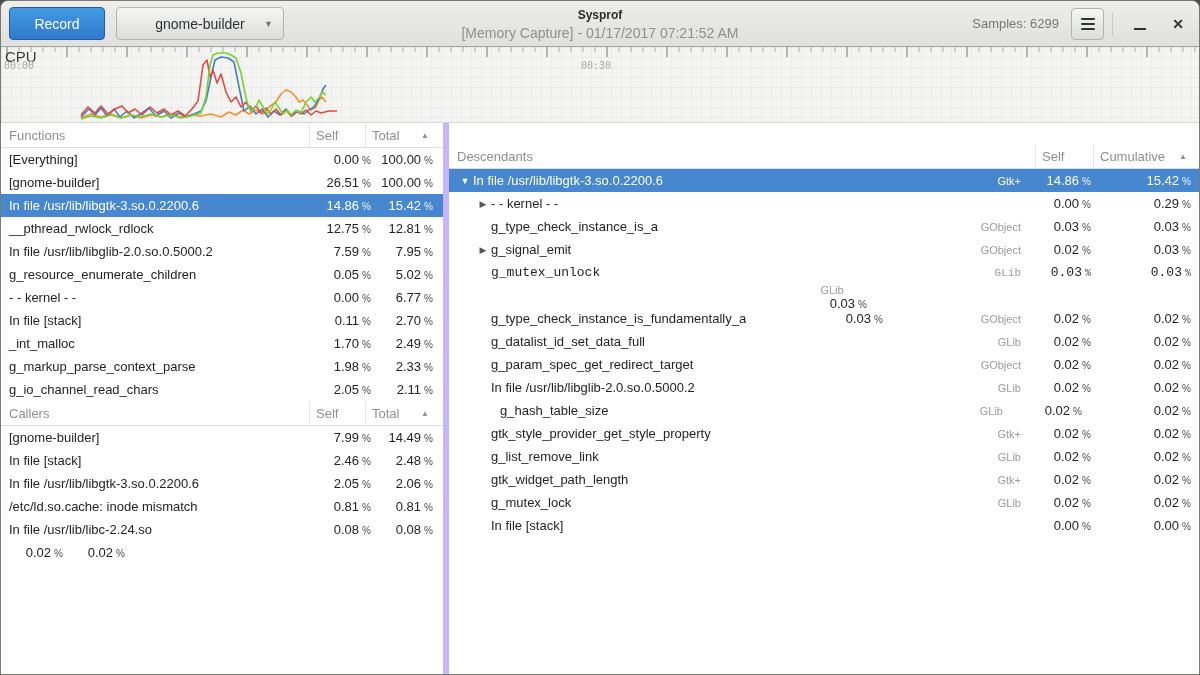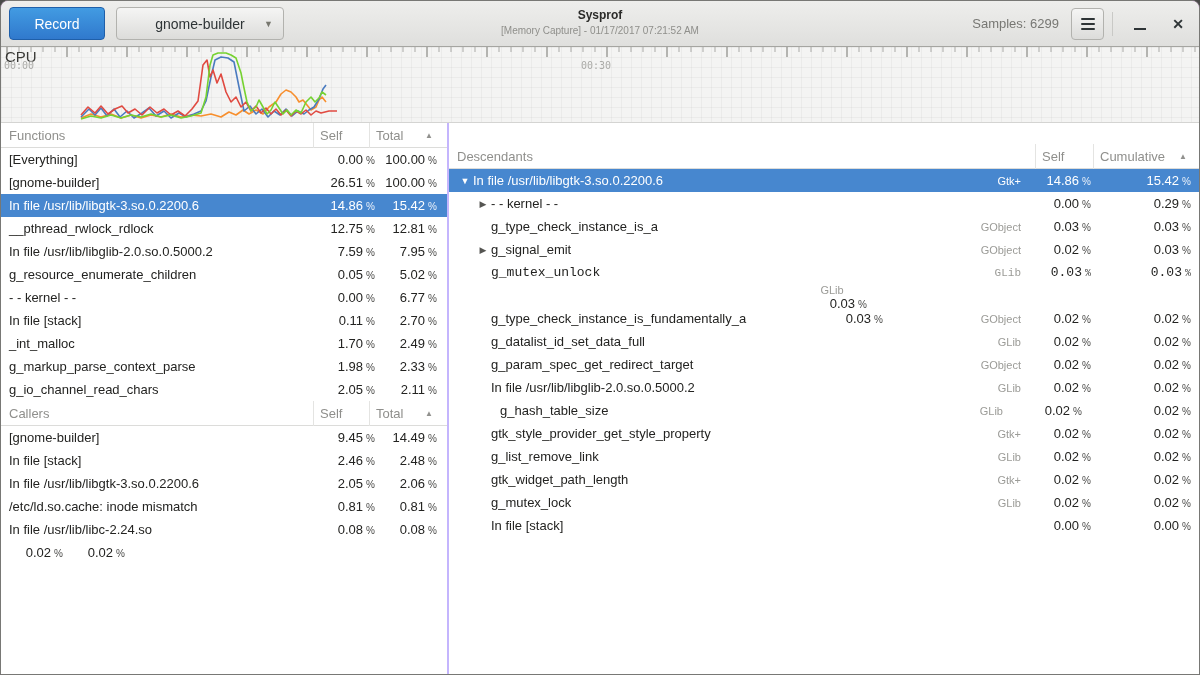--- a/index.html
+++ b/index.html
@@ -26,21 +26,21 @@
     border:1px solid #1f5fa9;
   }
   .proc-btn{
     left:115px; width:168px; color:#2e3436;
     background:linear-gradient(#f5f5f4,#dcdcda);
     border:1px solid #b2b2ae;
   }
   .proc-btn .caret{ position:absolute; right:10px; top:11px; font-size:9px; color:#77776f;}
   .titlebox{ position:absolute; left:0; right:0; top:7px; text-align:center; pointer-events:none;}
   .title{ font-size:12px; font-weight:bold; color:#2b2b29;}
-  .subtitle{ font-size:10px; color:#8f8f8b; margin-top:3px;}
+  .subtitle{ font-size:14px; color:#8f8f8b; margin-top:3px;}
   .samples{ position:absolute; right:140px; top:15px; font-size:13px; color:#777773;}
   .menu-btn{
     position:absolute; right:95px; top:7px; width:33px; height:32px; border-radius:4px;
     background:linear-gradient(#f5f5f4,#dcdcda); border:1px solid #b2b2ae;
     display:flex; flex-direction:column; align-items:center; justify-content:center; gap:3px;
   }
   .menu-btn .bar{ width:14px; height:2px; background:#2e3436; border-radius:1px;}
   .hb-sep{ position:absolute; right:86px; top:11px; width:1px; height:24px; background:#c9c9c6;}
   .min-btn{ position:absolute; right:48px; top:12px; width:22px; height:22px;
     display:flex; align-items:flex-end; justify-content:center; padding-bottom:5px;}
@@ -58,21 +58,21 @@
     background-size:10px 10px;
     border-bottom:1px solid #d4d4d2;
   }
   .cpu-area svg{ position:absolute; left:0; top:0; }
   .cpu-label{ position:absolute; left:4px; top:1px; font-size:15px; color:#39393б; color:#3a3a37; z-index:2;}
   .time-label{ position:absolute; font-size:10px; color:#aaaaa7; font-family:"DejaVu Sans Mono", monospace; z-index:2;}
   .t-start{ left:3px; top:13px; }
   .t-mid{ left:580px; top:13px; }
   
   .content{ position:absolute; left:0; top:122px; width:100%; bottom:0; display:flex; background:#fff;}
-  .left-pane{ width:448px; border-right:2px solid #c4b5fd; }
+  .left-pane{ width:448px; border-right:6px solid #c4b5fd; }
   .right-pane{ flex:1;margin-top:21px; }
   .hdr{ display:flex; height:25px; align-items:center; background:#fff;
         border-bottom:1px solid #dcdcda; color:#8f8f8c; font-size:13px; }
   .hdr .h-title{ flex:1; padding-left:8px; }
   .hdr .h-cell{ border-left:1px solid #e4e4e2; height:25px; display:flex; align-items:center; padding-left:6px;}
   .lt .h-self{ width:56px; }
   .lt .h-total{ width:68px; margin-right:10px; }
   .rt .h-self{ width:58px; }
   .rt .h-total{ width:98px; margin-right:8px; }
   .sort-arrow{ margin-left:auto; margin-right:4px; font-size:8px; color:#91918e;}
@@ -314,21 +314,21 @@
           <span>Self</span>
         </span>
         <span class="h-cell h-total">
           <span>Total</span>
           <span class="sort-arrow">▲</span>
         </span>
       </div>
       <div id="callers-rows">
           <div class="trow">
             <span class="cell-name">[gnome-builder]</span>
-            <span class="cell-val cell-self"><span>9.45</span><span class="pct">%</span></span>
+            <span class="cell-val cell-self"><span>7.99</span><span class="pct">%</span></span>
             <span class="cell-val cell-total"><span>14.49</span><span class="pct">%</span></span>
           </div>
           <div class="trow">
             <span class="cell-name">In file [stack]</span>
             <span class="cell-val cell-self"><span>2.46</span><span class="pct">%</span></span>
             <span class="cell-val cell-total"><span>2.48</span><span class="pct">%</span></span>
           </div>
           <div class="trow">
             <span class="cell-name">In file /usr/lib/libgtk-3.so.0.2200.6</span>
             <span class="cell-val cell-self"><span>2.05</span><span class="pct">%</span></span>

